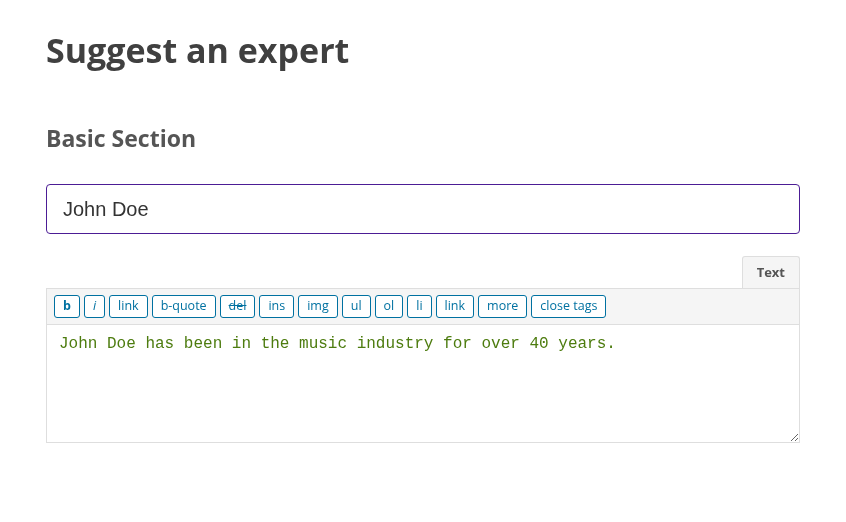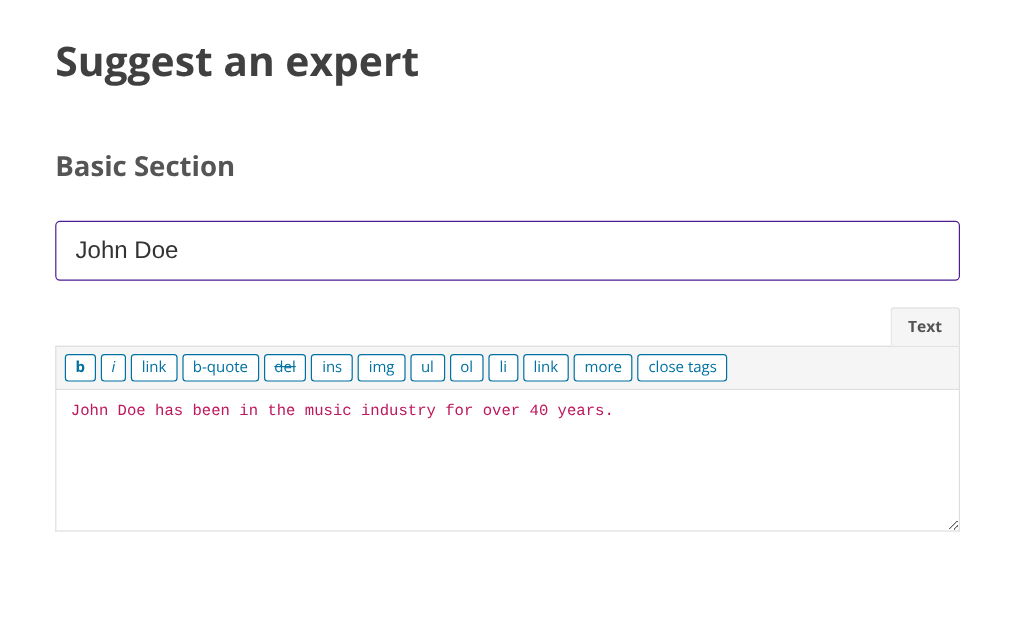--- a/index.html
+++ b/index.html
@@ -110,22 +110,22 @@
   .qt-btn.italic { font-style: italic; }
   .qt-btn.link-u { }
   .qt-btn.strike { text-decoration: line-through; }
   .editor-textarea {
     width: 100%;
     height: 118px;
     border: 1px solid #dedede;
     border-top: none;
     padding: 10px 12px;
     font-family: Menlo, Consolas, "Courier New", monospace;
-    font-size: 13px;
-    color: #be185d;
+    font-size: 16px;
+    color: #4d7c0f;
     resize: vertical;
     outline: none;
     display: block;
   }
 </style>
 </head>
 <body>
 
 <div class="page">
 

